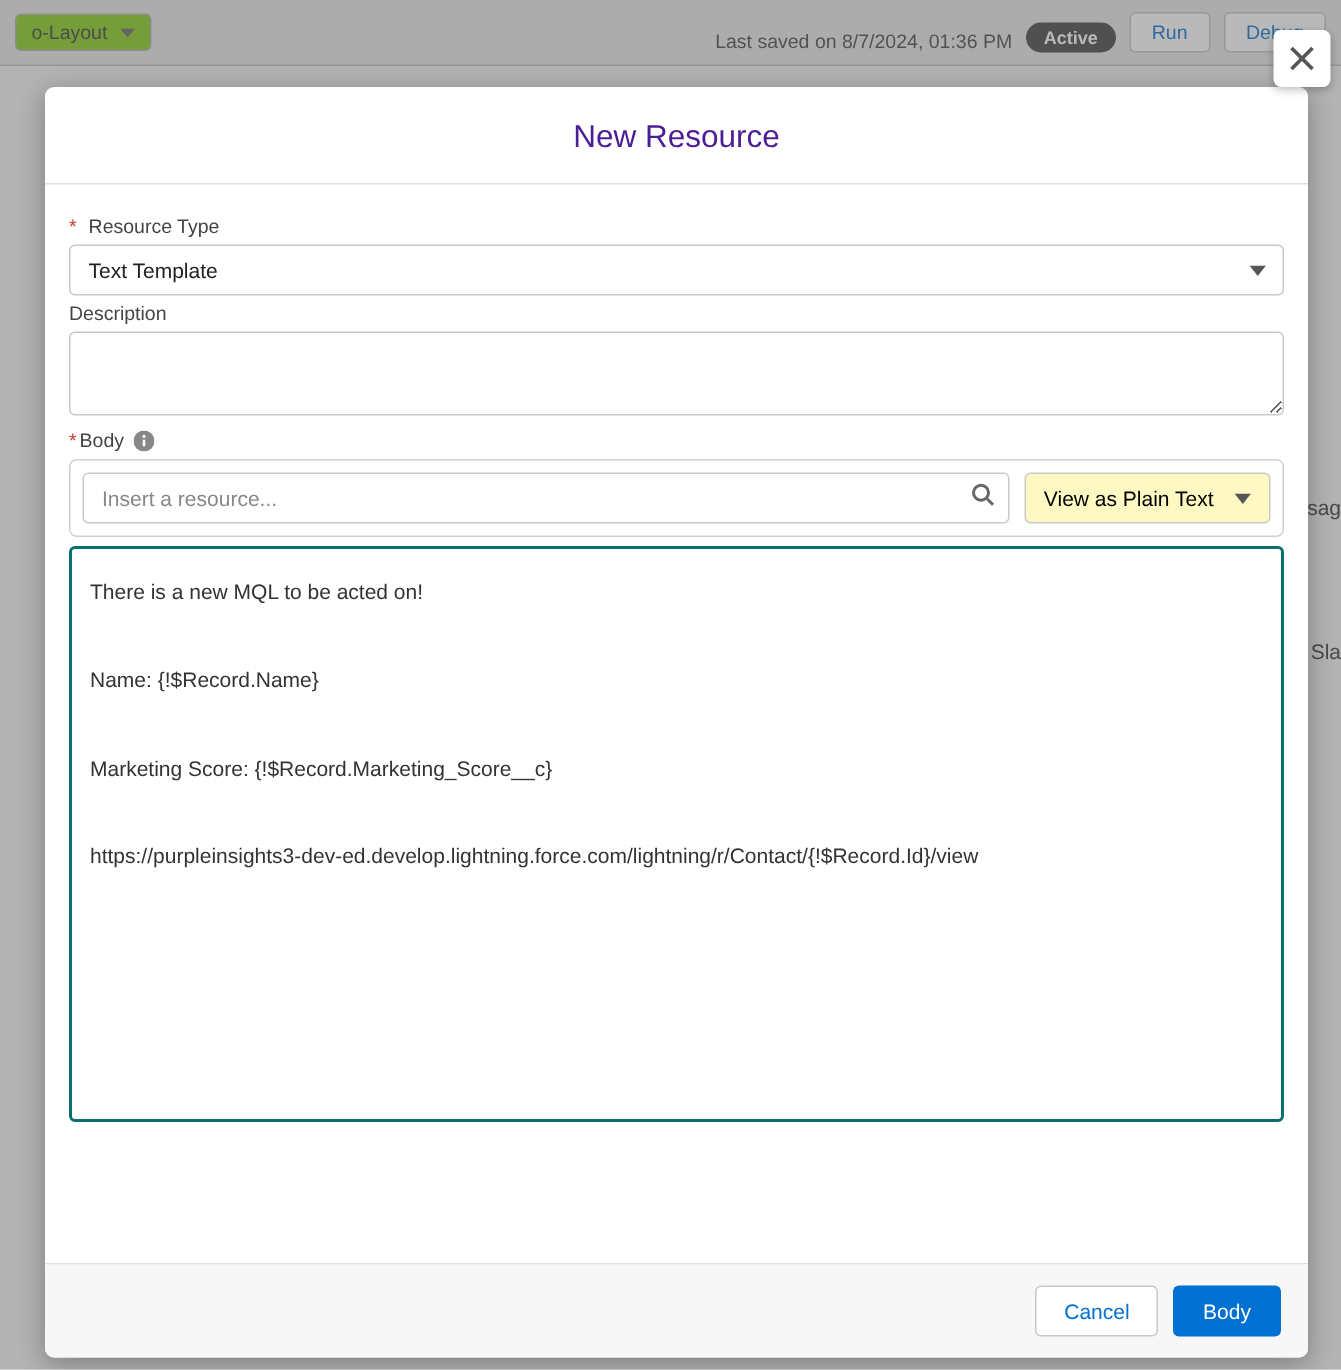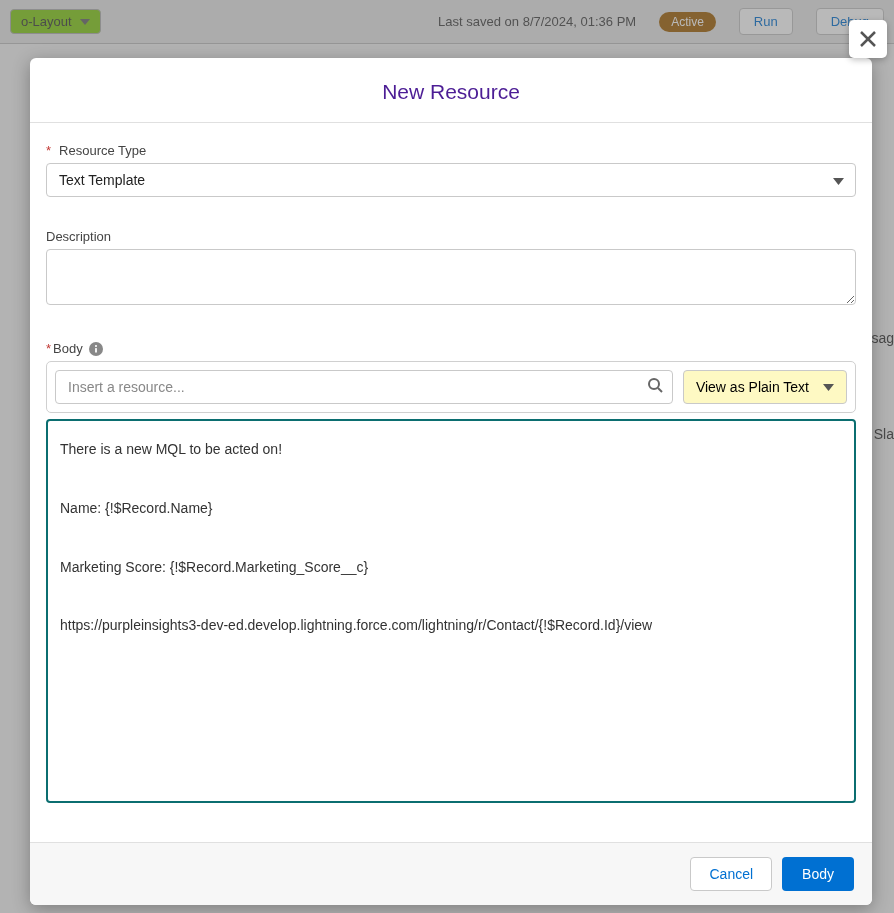--- a/index.html
+++ b/index.html
@@ -49,35 +49,35 @@
     }
 
     .layout-dropdown svg {
       width: 10px;
       height: 6px;
     }
 
     .top-center {
       margin-left: auto;
       display: flex;
-      align-items: center;
-      gap: 23px;
+      align-items: flex-end;
+      gap: 9px;
     }
 
     .last-saved {
       font-size: 13px;
       color: #444;
     }
 
     .badge-active {
-      background: #a16207;
+      background: #404040;
       color: #fff;
       border-radius: 14px;
       padding: 3px 12px;
-      font-weight: 400;
+      font-weight: 700;
       font-size: 12px;
     }
 
     .btn-top {
       border: 1px solid #c4c4c4;
       background: #fff;
       color: #0070d2;
       border-radius: 4px;
       padding: 5px 14px;
       font-size: 13px;
@@ -138,21 +138,21 @@
       color: #4c1d95;
     }
 
     .modal-body {
       flex: 1;
       padding: 20px 16px 10px;
       overflow: auto;
     }
 
     .field-group {
-      margin-bottom: 32px;
+      margin-bottom: 4px;
     }
 
     .field-label {
       font-size: 13px;
       color: #444;
       margin-bottom: 5px;
       display: flex;
       align-items: center;
       gap: 6px;
     }

